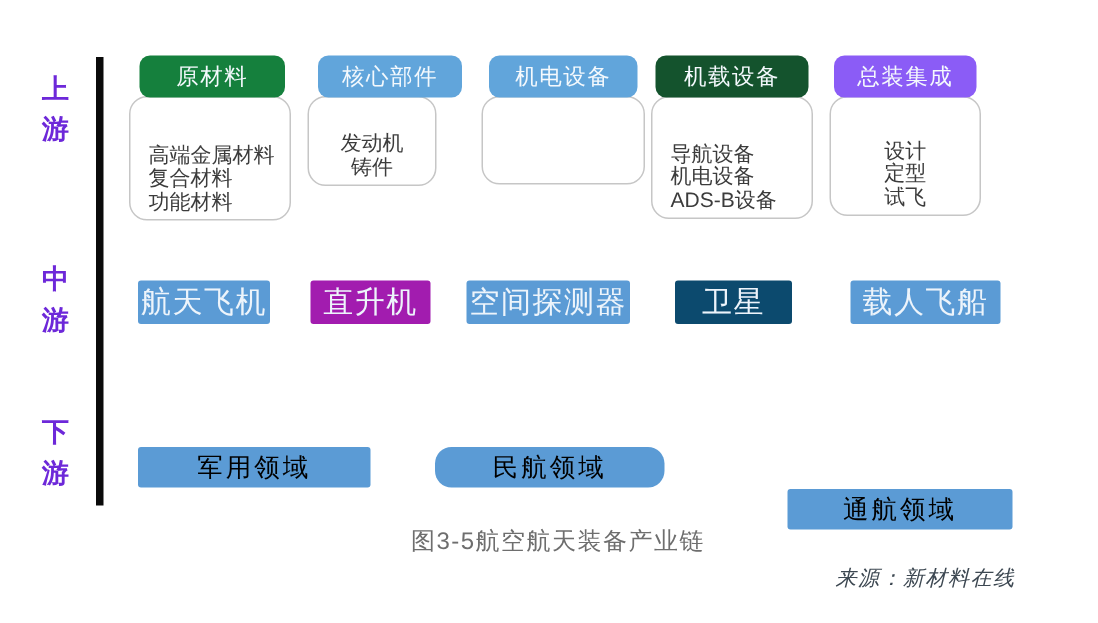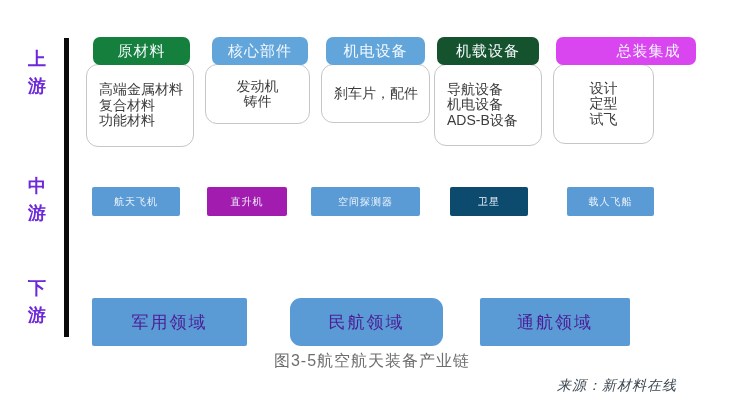--- a/index.html
+++ b/index.html
@@ -50,50 +50,50 @@
   }
   .col-body {
     position: absolute;
     top: 64px;
     background: #ffffff;
     border: 1.6px solid #c6c6c6;
     border-radius: 12px;
     box-sizing: border-box;
     display: flex;
     flex-direction: column;
-    justify-content: center;
+    justify-content: flex-end;
     padding: 4px 0;
     z-index: 1;
   }
   .col-item {
     font-size: 14px;
     color: #3c3c3c;
     line-height: 1.1;
     padding: 0 12px;
     white-space: nowrap;
   }
   .col-body.align-center .col-item { text-align: center; padding: 0 4px; }
   .col-body.align-left .col-item { text-align: left; }
   .mid-box {
     position: absolute;
     top: 187px;
     height: 29px;
     color: #edf4fb;
-    font-size: 10px;
+    font-size: 20px;
     letter-spacing: 1px;
     display: flex;
     align-items: center;
     justify-content: center;
     border-radius: 2px;
   }
   .down-box {
     position: absolute;
     top: 298px;
-    height: 48px;
-    color: #4c1d95;
+    height: 27px;
+    color: #000000;
     font-size: 17px;
     letter-spacing: 2px;
     display: flex;
     align-items: center;
     justify-content: center;
     border-radius: 2px;
   }
   .caption {
     position: absolute;
     top: 351px;
@@ -126,48 +126,47 @@
       <div class="stage-label" style="top: 275px;">下游</div>
     </div>
   <div id="columns">
       <div class="col-header" style="left: 93px; width: 97px; background: #15803d;">原材料</div>
       <div class="col-body align-left" style="left: 86px; width: 108px; height: 83px; border-color: rgb(198, 198, 198);">
         <div class="col-item">高端金属材料</div>
         <div class="col-item">复合材料</div>
         <div class="col-item">功能材料</div>
       </div>
       <div class="col-header" style="left: 212px; width: 96px; background: rgb(97, 165, 219);">核心部件</div>
-      <div class="col-body align-center" style="left: 205px; width: 105px; height: 60px; border-color: rgb(198, 198, 198);">
+      <div class="col-body align-center" style="left: 205px; width: 86px; height: 60px; border-color: rgb(198, 198, 198);">
         <div class="col-item">发动机</div>
         <div class="col-item">铸件</div>
       </div>
       <div class="col-header" style="left: 326px; width: 99px; background: rgb(97, 165, 219);">机电设备</div>
       <div class="col-body align-left" style="left: 321px; width: 109px; height: 59px; border-color: rgb(198, 198, 198);">
-        <div class="col-item">刹车片，配件</div>
       </div>
       <div class="col-header" style="left: 437px; width: 102px; background: #14532d;">机载设备</div>
       <div class="col-body align-left" style="left: 434px; width: 108px; height: 82px; border-color: rgb(198, 198, 198);">
         <div class="col-item">导航设备</div>
         <div class="col-item">机电设备</div>
         <div class="col-item">ADS-B设备</div>
       </div>
-      <div class="col-header" style="left: 556px; width: 95px; background: #d946ef; padding-left: 45px;">总装集成</div>
+      <div class="col-header" style="left: 556px; width: 95px; background: #8b5cf6;">总装集成</div>
       <div class="col-body align-center" style="left: 553px; width: 101px; height: 80px; border-color: rgb(198, 198, 198);">
         <div class="col-item">设计</div>
         <div class="col-item">定型</div>
         <div class="col-item">试飞</div>
       </div>
     </div>
   <div id="mids">
       <div class="mid-box" style="left: 92px; width: 88px; background: rgb(91, 155, 213);">航天飞机</div>
       <div class="mid-box" style="left: 207px; width: 80px; background: #a21caf;">直升机</div>
       <div class="mid-box" style="left: 311px; width: 109px; background: rgb(91, 155, 213);">空间探测器</div>
       <div class="mid-box" style="left: 450px; width: 78px; background: #0c4a6e;">卫星</div>
-      <div class="mid-box" style="left: 567px; width: 87px; background: rgb(91, 155, 213);">载人飞船</div>
+      <div class="mid-box" style="left: 567px; width: 100px; background: rgb(91, 155, 213);">载人飞船</div>
     </div>
   <div id="downs">
       <div class="down-box" style="left: 92px; width: 155px; background: rgb(91, 155, 213);">军用领域</div>
       <div class="down-box" style="left: 290px; width: 153px; background: rgb(91, 155, 213); border-radius: 11px;">民航领域</div>
-      <div class="down-box" style="left: 480px; width: 150px; background: rgb(91, 155, 213);">通航领域</div>
+      <div class="down-box" style="left: 525px; width: 150px; background: rgb(91, 155, 213); margin-top: 28px;">通航领域</div>
     </div>
   <div class="caption">图3-5航空航天装备产业链</div>
   <div class="source">来源：新材料在线</div>
 </div>
 
 </body></html>

